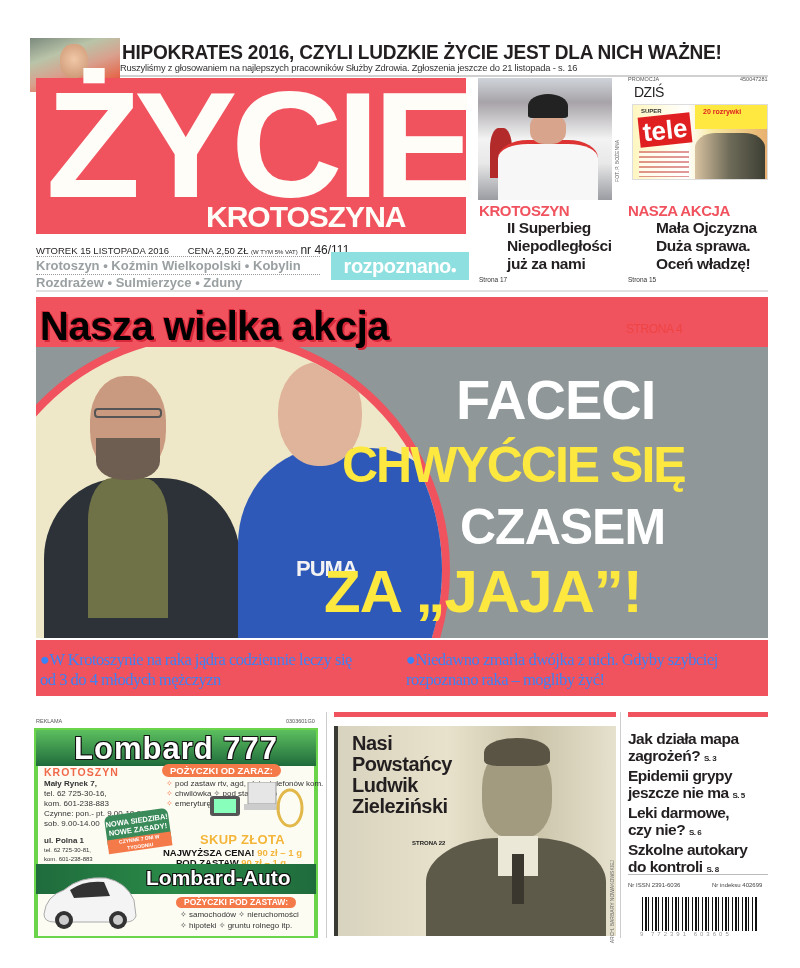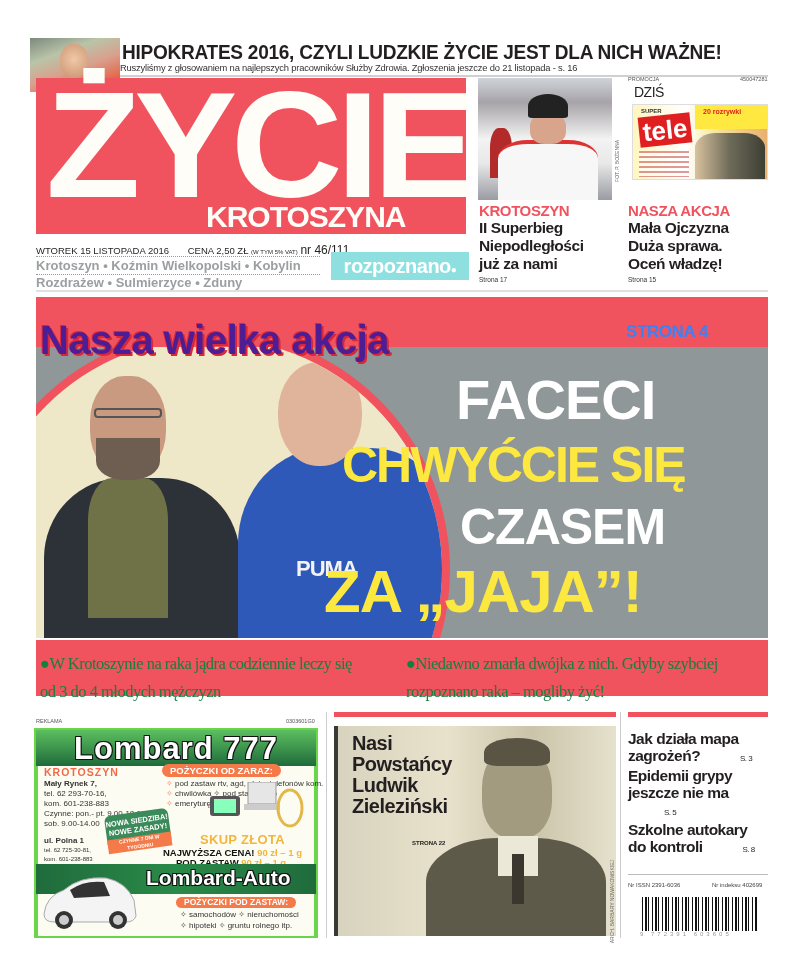--- a/index.html
+++ b/index.html
@@ -49,34 +49,34 @@
   .tele-cover { left: 632px; top: 104px; width: 136px; height: 76px;
     background: linear-gradient(90deg, #fff6c0 0%, #fff 40%, #f7e8a0 60%, #e8b070 100%); border: 1px solid #ddd; overflow:hidden; }
   .tele-cover .logo { position:absolute; left:6px; top:10px; width:52px; height:30px; background:#e02020; transform: rotate(-6deg); color:#fff; font-weight:bold; font-size:26px; line-height:30px; text-align:center; }
   .tele-cover .super { position:absolute; left:8px; top:3px; font-size:6px; font-weight:bold; color:#333; }
   .tele-cover .people { position:absolute; left:62px; top:28px; width:70px; height:48px; background: linear-gradient(90deg,#d8c2a0,#6d6a58,#3d3f34); border-radius: 30% 30% 0 0; }
   .tele-cover .yellow { position:absolute; left:62px; top:0; width:74px; height:24px; background:#ffe840; }
   .tele-cover .badge { position:absolute; left:70px; top:3px; font-size:7px; font-weight:bold; color:#d22; }
   .tele-cover .lines { position:absolute; left:6px; top:46px; width:50px; height:26px; background: repeating-linear-gradient(180deg,#c55 0 2px,#fff 2px 5px); opacity:0.6; }
 
   .teaser-kicker { font-weight: bold; font-size: 15px; color: #f0525e; white-space: nowrap; letter-spacing: -0.4px; }
-  .teaser-title { font-weight: bold; font-size: 15.5px; color: #231f20; line-height: 18px; letter-spacing: -0.4px; }
+  .teaser-title { font-weight: bold; font-size: 15.5px; color: #231f20; line-height: 18px; letter-spacing: -0.4px; margin-left: 28px; }
   .teaser-page { font-size: 6.5px; color: #333; }
 
   
   .main-bg { left: 36px; top: 303px; width: 732px; height: 335px; background: #8f9798; }
   .main-red-top { left: 36px; top: 303px; width: 732px; height: 44px; background: #f0525e; }
   .main-photo-clip { left: 36px; top: 347px; width: 420px; height: 291px; overflow: hidden; }
-  .main-headline-kicker { left: 40px; top: 318px; font-weight: bold; font-size: 40px; color: #4c1d95; letter-spacing: -0.5px;
+  .main-headline-kicker { left: 40px; top: 304px; font-weight: bold; font-size: 40px; color: #000000; letter-spacing: -0.5px;
     text-shadow: 2px 2px 0 #d7283a, -1px -1px 0 #d7283a; white-space: nowrap; }
-  .strona4 { left: 626px; top: 322px; font-weight: bold; font-size: 17px; color: #3b82f6; letter-spacing: -0.4px; }
+  .strona4 { left: 626px; top: 322px; font-weight: normal; font-size: 12px; color: #ef4444; letter-spacing: -0.4px; }
   .faceci { font-weight: bold; color: #fff; letter-spacing: -1px; white-space: nowrap; line-height: 1; }
   .yellow-text { color: #fde840; }
   .main-bullets { left: 36px; top: 640px; width: 732px; height: 56px; background: #f0525e; }
-  .bullet-text { font-family: "Liberation Serif", serif; font-size: 16.5px; color: #15803d; line-height: 28px; letter-spacing: -0.5px; }
+  .bullet-text { font-family: "Liberation Serif", serif; font-size: 16.5px; color: #3b82f6; line-height: 20px; letter-spacing: -0.5px; }
 
   
   .ad-label { font-size: 5.5px; color: #555; }
   .lombard-box { left: 34px; top: 728px; width: 284px; height: 210px; background: #6ad44a; }
   .lombard-title-bar { left: 36px; top: 730px; width: 280px; height: 36px; background: linear-gradient(180deg, #5cbf5e 0%, #1f6b3c 100%); }
   .lombard-title { left: 36px; top: 731px; width: 280px; text-align: center; font-weight: bold; font-size: 31px; color: #fff;
     text-shadow: 1px 1px 0 #111, -1px -1px 0 #111, 1px -1px 0 #111, -1px 1px 0 #111; letter-spacing: 1px; }
   .lombard-inner { left: 38px; top: 766px; width: 276px; height: 98px; background: #fdfcf3; }
   .lombard-city { left: 44px; top: 766px; font-weight: bold; font-size: 10.5px; color: #f06a4a; letter-spacing: 1px; }
   .lombard-small { font-size: 8px; color: #333; line-height: 10px; white-space: nowrap; }
@@ -99,21 +99,21 @@
   .hist-rule { left: 334px; top: 712px; width: 282px; height: 5px; background: #f0525e; }
   .hist-photo { left: 334px; top: 726px; width: 282px; height: 210px;
     background: linear-gradient(90deg, #3a3a34 0 4px, #d8d3be 4px, #e8e2cc 40%, #cbc4aa 70%, #e6e1cd 100%); overflow: hidden; }
   .hist-title { left: 352px; top: 733px; font-weight: bold; font-size: 20px; color: #231f20; line-height: 21px; letter-spacing: -0.5px; }
   .hist-page { left: 412px; top: 840px; font-size: 6px; font-weight: bold; color: #222; }
   .photo-credit-vert2 { left: 609px; top: 860px; font-size: 5px; color: #666; writing-mode: vertical-rl; transform: rotate(180deg); }
 
   
   .right-rule { left: 628px; top: 712px; width: 140px; height: 5px; background: #f0525e; }
   .right-item { font-weight: bold; font-size: 15.5px; color: #231f20; line-height: 17px; letter-spacing: -0.5px; }
-  .right-item .pg { font-size: 8px; font-weight: normal; margin-left: 36px; }
+  .right-item .pg { font-size: 8px; font-weight: bold; }
   .issn { font-size: 6px; color: #444; }
   .barcode { left: 642px; top: 897px; width: 116px; height: 34px;
     background: repeating-linear-gradient(90deg, #111 0 1px, #fff 1px 3px, #111 3px 5px, #fff 5px 6px, #111 6px 7px, #fff 7px 10px); }
   .vline { width: 1px; background: #ccc; }
 </style>
 </head>
 <body>
 
 <div class="abs top-thumb">
     <div class="face"></div>
@@ -214,21 +214,21 @@
 <div class="abs ad-label" style="left:36px; top:718px;">REKLAMA</div>
 <div class="abs ad-label" style="left:286px; top:718px;">0303601G0</div>
 <div class="abs vline" style="left:326px; top:712px; height:226px;"></div>
 <div class="abs lombard-box"></div>
 <div class="abs lombard-title-bar"></div>
 <div class="abs lombard-title">Lombard 777</div>
 <div class="abs lombard-inner"></div>
 <div class="abs lombard-city">KROTOSZYN</div>
 <div class="abs" style="left:44px; top:779px;">
   <div class="lombard-small" style="font-weight:bold;">Mały Rynek 7,</div>
-  <div class="lombard-small">tel. 62 293-70-16,</div>
+  <div class="lombard-small">tel. 62 725-30-16,</div>
   <div class="lombard-small">kom. 601-238-883</div>
   <div class="lombard-small">Czynne:  pon.- pt. 9.00-18.00</div>
   <div class="lombard-small">sob. 9.00-14.00</div>
 </div>
 <div class="abs pill" style="left:162px; top:764px; font-size:9.5px; line-height:13px;">POŻYCZKI OD ZARAZ:</div>
 <div class="abs" style="left:166px; top:779px;">
   <div class="lombard-small"><span style="color:#f57a4a;">✧ </span><span>pod zastaw rtv, agd, złota, telefonów kom.</span></div>
   <div class="lombard-small"><span style="color:#f57a4a;">✧ </span><span>chwilówka  ✧ pod stałą pracę</span></div>
   <div class="lombard-small"><span style="color:#f57a4a;">✧ </span><span>emeryturę, rentę</span></div>
 </div>
@@ -291,20 +291,24 @@
 <div class="abs" style="left:628px; top:730px; width:145px;">
   <div class="right-item">
     <div>Jak działa mapa</div>
     <div><span>zagrożeń?</span> <span class="pg">S. 3</span></div>
   </div>
   <div class="right-item">
     <div>Epidemii grypy</div>
     <div><span>jeszcze nie ma</span> <span class="pg">S. 5</span></div>
   </div>
   <div class="right-item">
+    <div>Leki darmowe,</div>
+    <div><span>czy nie?</span> <span class="pg">S. 6</span></div>
+  </div>
+  <div class="right-item">
     <div>Szkolne autokary</div>
     <div><span>do kontroli</span> <span class="pg">S. 8</span></div>
   </div>
 </div>
 <div class="abs" style="left:628px; top:874px; width:140px; height:1px; background:#bbb;"></div>
 <div class="abs issn" style="left:628px; top:882px;">Nr ISSN 2391-6036</div>
 <div class="abs issn" style="left:712px; top:882px;">Nr indeksu 402699</div>
 <div class="abs barcode"></div>
 <div class="abs issn" style="left:640px; top:931px; letter-spacing:3px; color:#999;">9 772391 603605</div>
 

